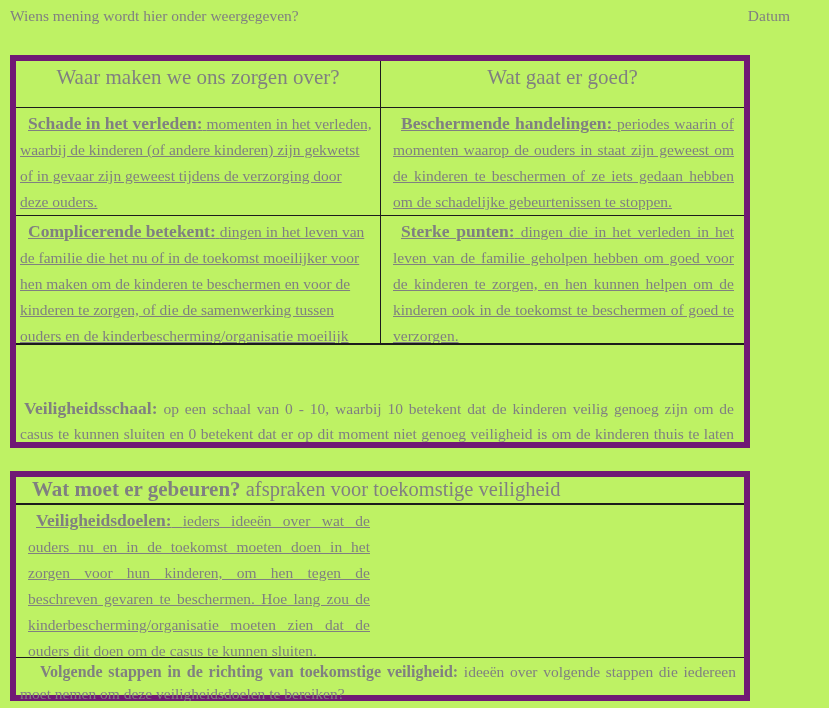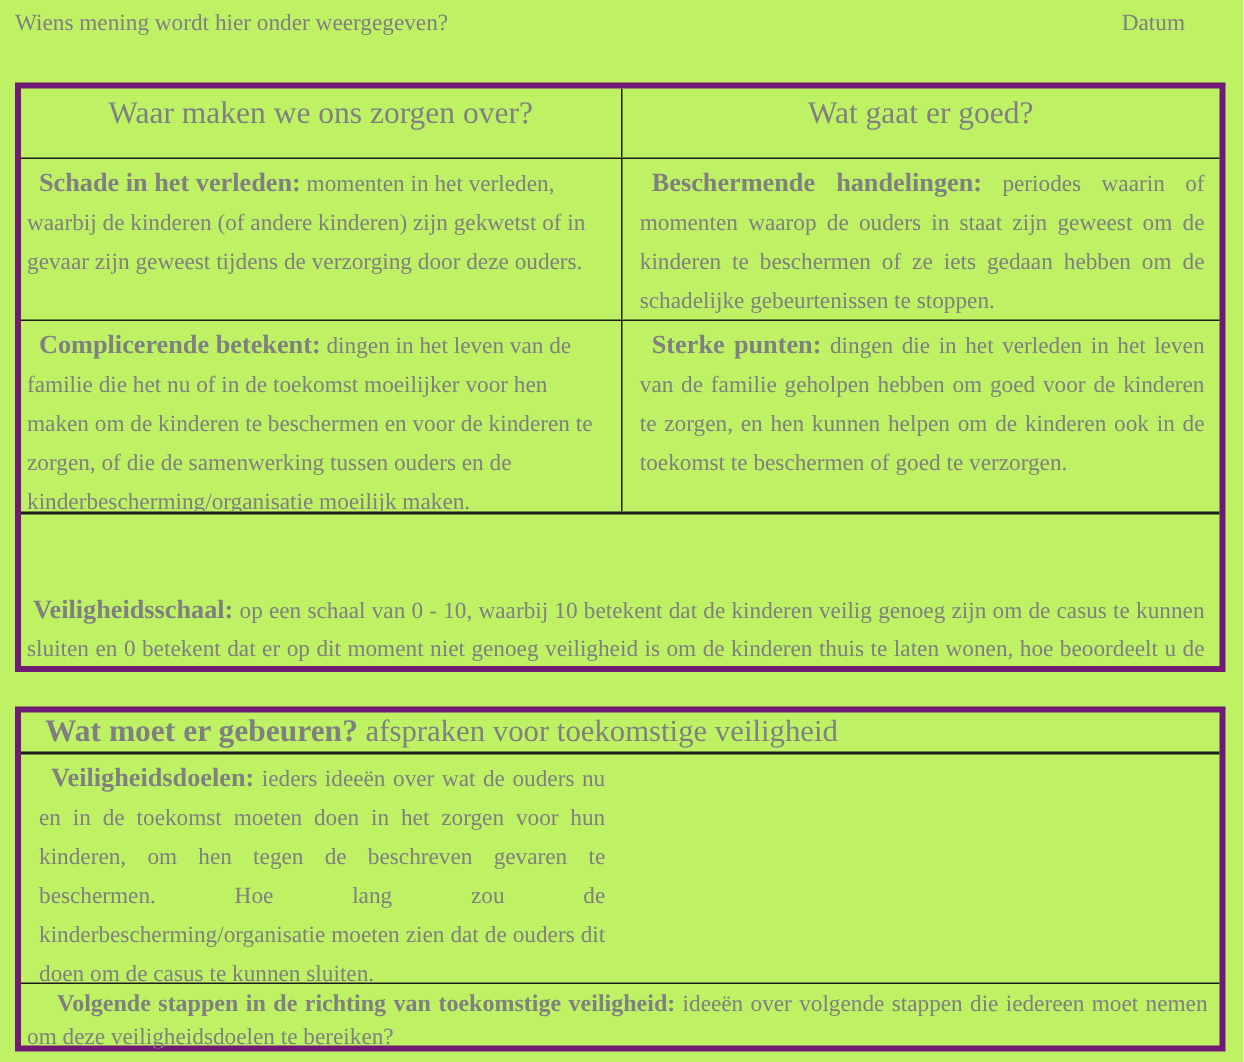--- a/index.html
+++ b/index.html
@@ -10,42 +10,42 @@
     font-family:"Liberation Serif","DejaVu Serif",serif;
     color:#808080;
     overflow:hidden;
   }
   .topline{
     position:absolute;left:10px;top:7px;width:780px;
     display:flex;justify-content:space-between;
     font-size:15.5px;
   }
   .tbl{
-    position:absolute;left:10px;width:807px;
-    border:4px solid #701a75;
+    position:absolute;left:10px;width:740px;
+    border:6px solid #701a75;
     box-sizing:border-box;
   }
   .t1{top:55px;height:393px;}
   .t2{top:471px;height:230px;}
   .row{display:flex;box-sizing:border-box;overflow:hidden;}
   .row + .row{border-top:1px solid #1c1c1c;}
   .cell{box-sizing:border-box;overflow:hidden;}
   .half{width:50%;}
   .half + .half{border-left:1px solid #1c1c1c;}
   .full{width:100%;}
   .hdr1{height:46px;}
   .hdr1 .cell{
     text-align:center;font-size:21px;padding-top:4px;
   }
   .r1{height:108px;}
   .r2{height:128px;}
   .scale-row{height:103px;border-top-width:2px !important;}
   .body-cell{
     font-size:15.5px;line-height:26px;
-    padding:2px 8px 0 4px;text-indent:8px;
+    padding:2px 8px 0 4px;text-indent:8px;text-decoration:underline;
   }
   .body-cell.rightcol{padding:2px 10px 0 12px;}
   .just{text-align:justify;}
   b.term{font-size:17.5px;font-weight:bold;}
   .scale-cell{
     font-size:15.5px;line-height:25px;
     padding:3px 10px 0 4px;text-indent:4px;margin-top:48px;
   }
   .scale-range{
     text-align:center;font-size:26px;line-height:29px;

